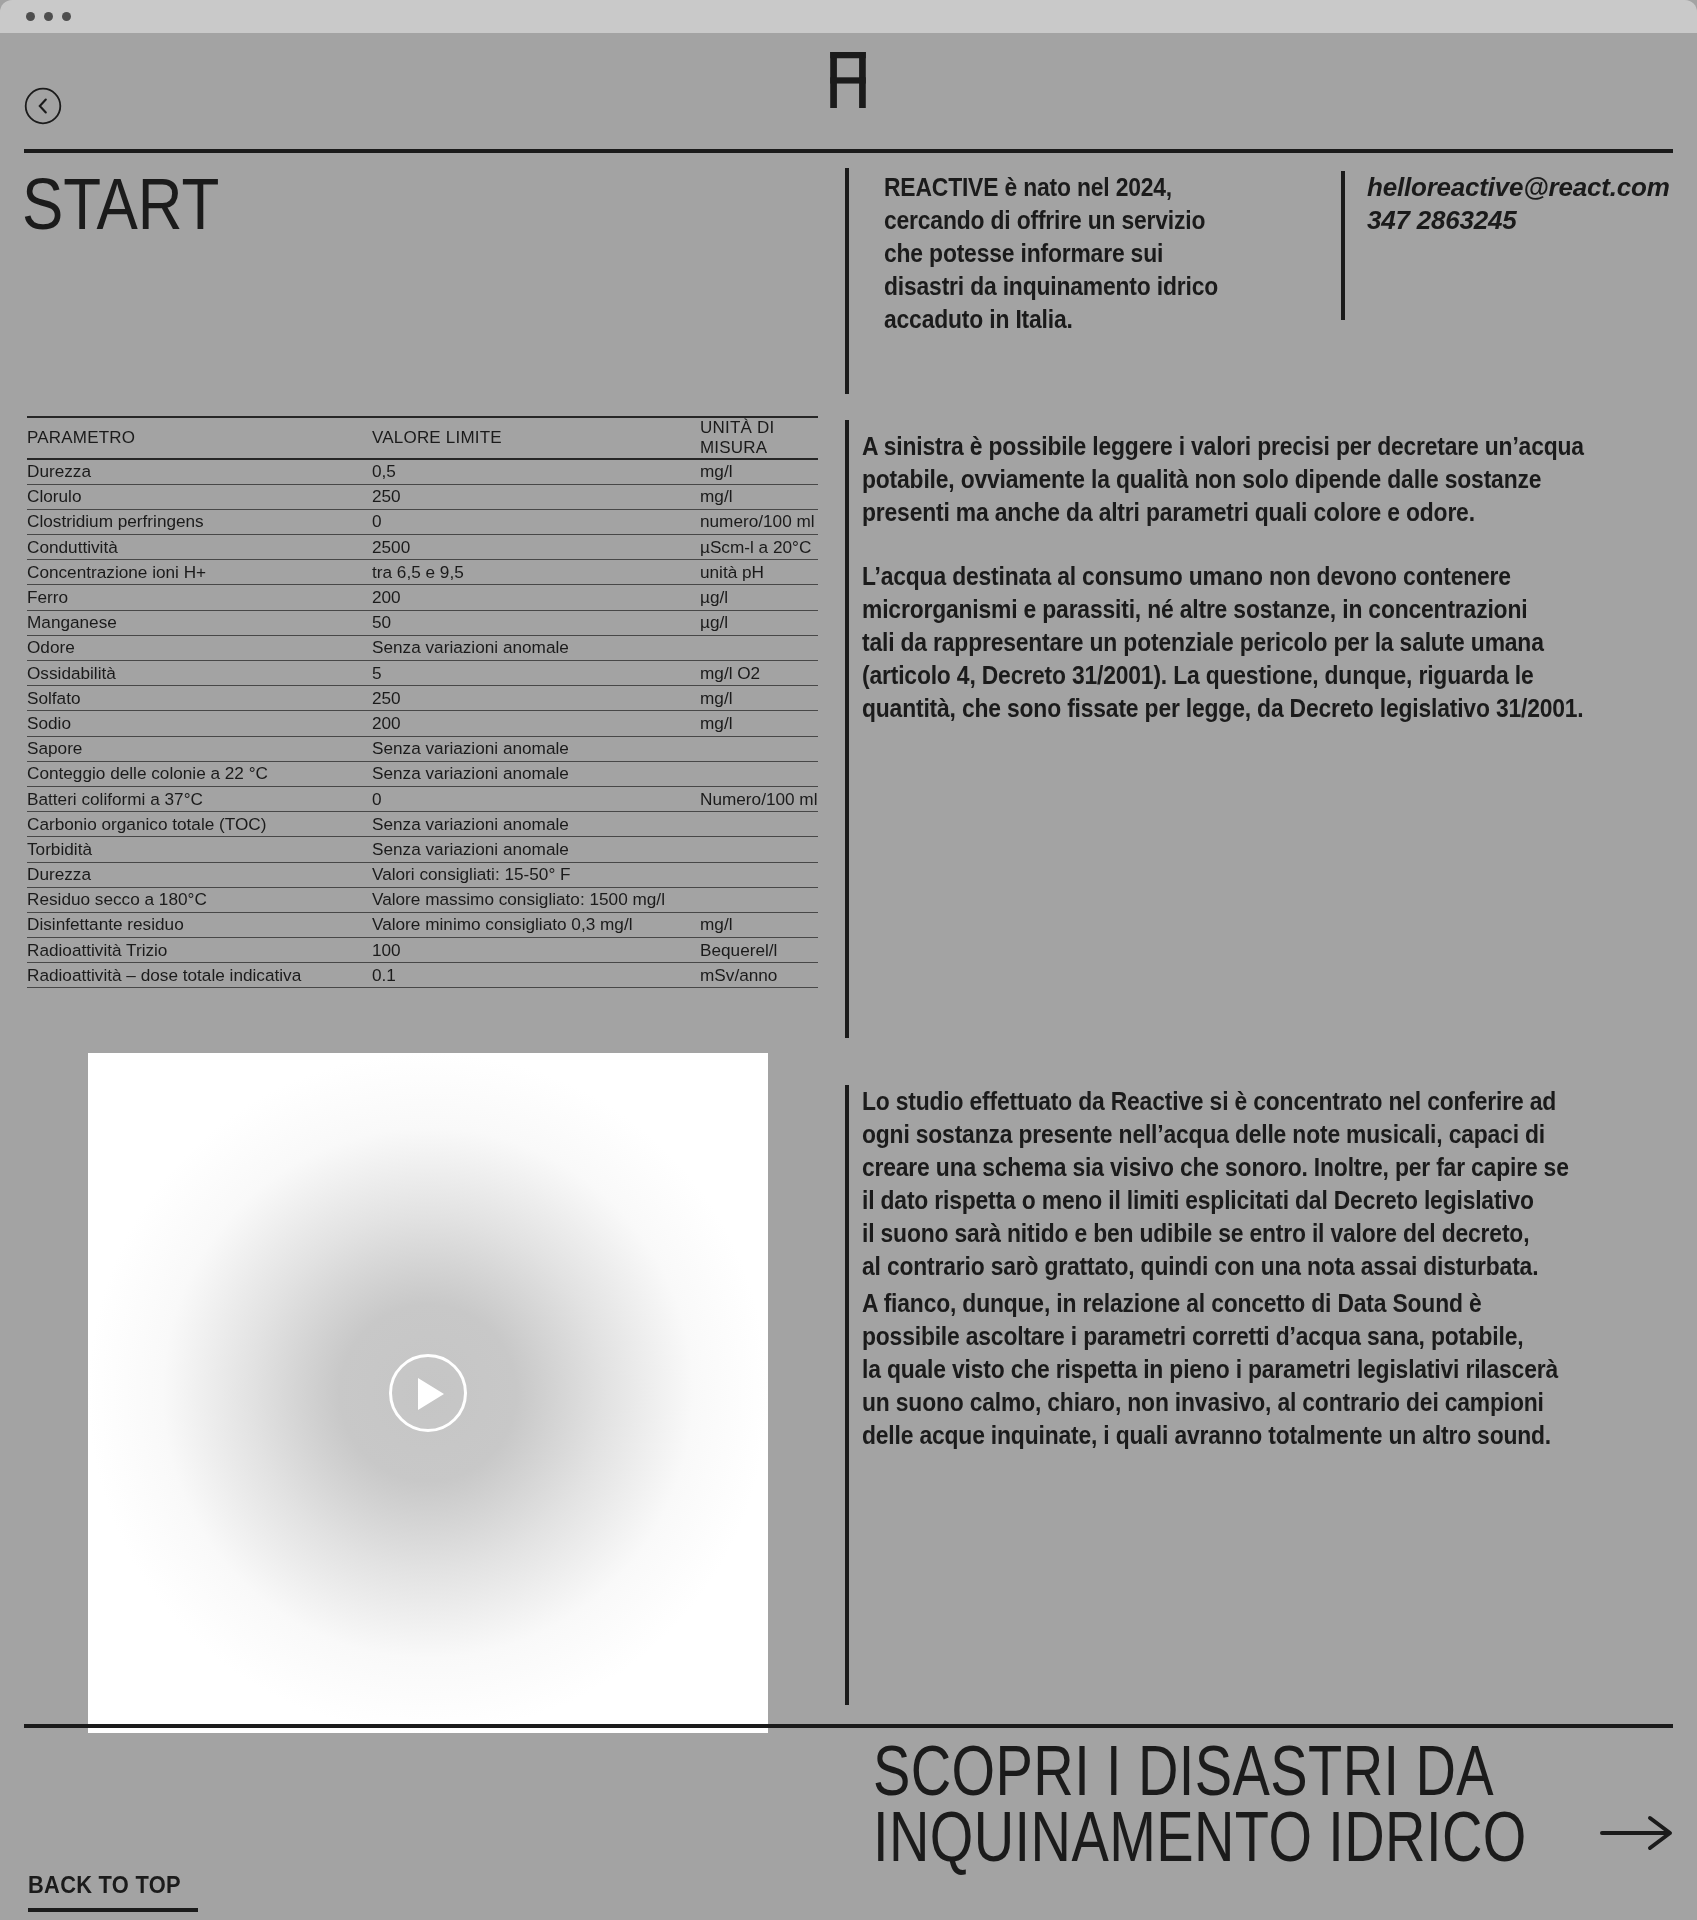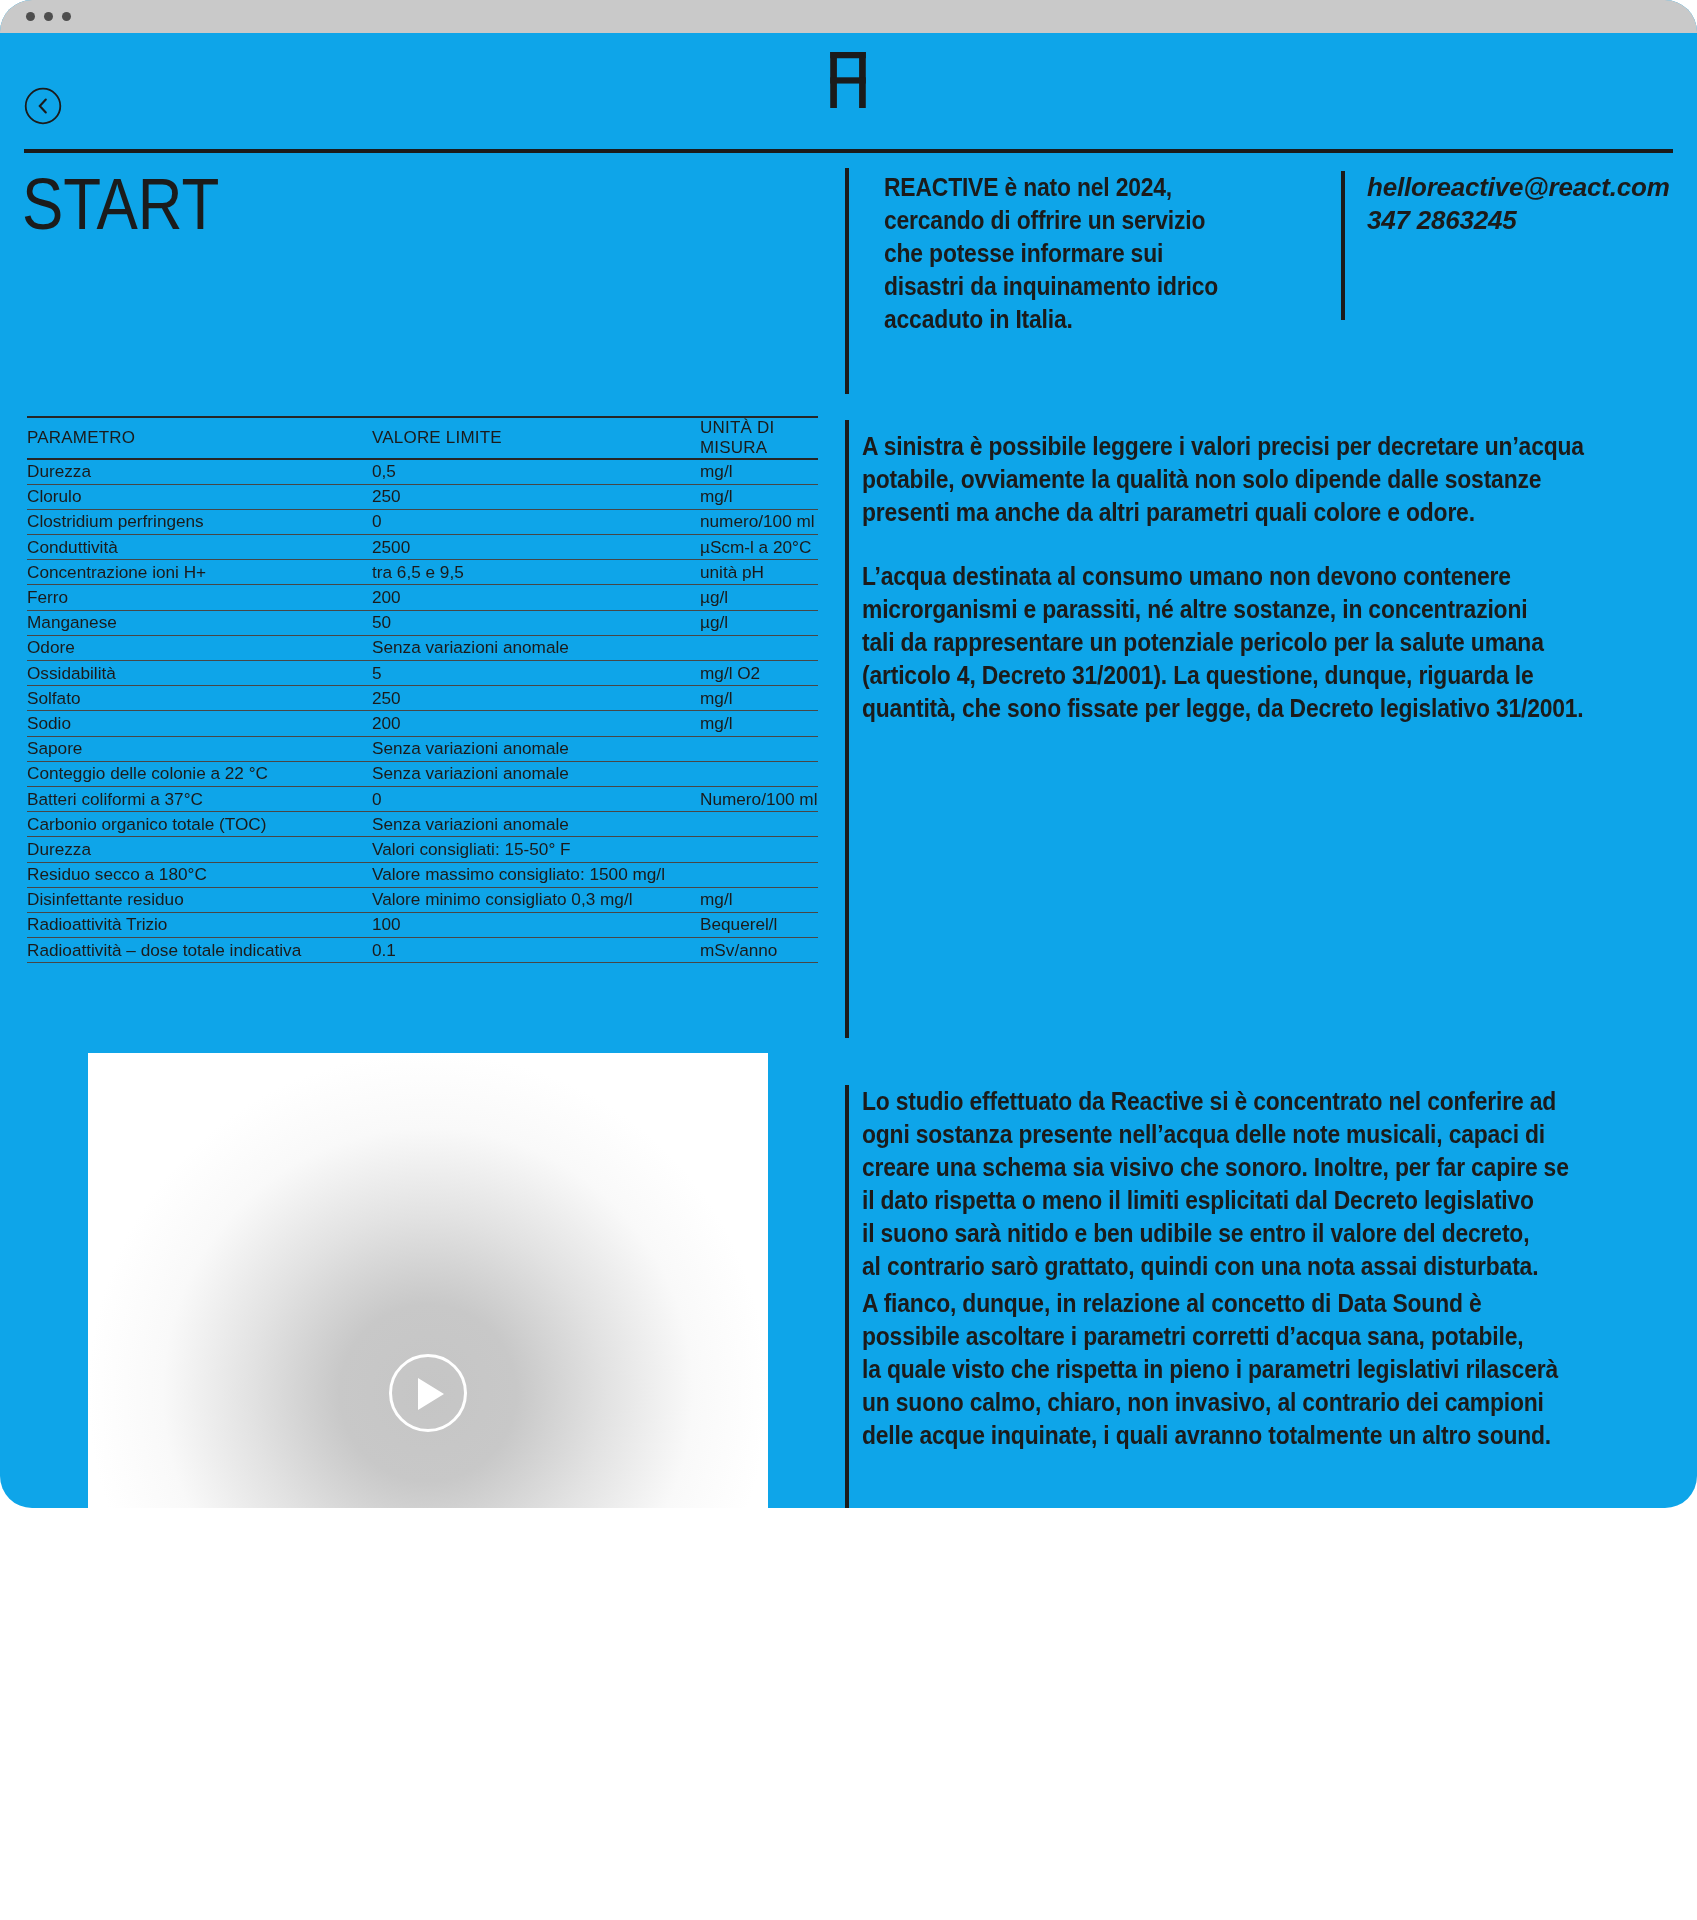--- a/index.html
+++ b/index.html
@@ -3,21 +3,21 @@
 <meta charset="utf-8">
 <style>
   :root{
     --text:#1b1b1b;
     --titlebar:#c9c9c9;
     --table_line:#474747;
   }
   *{margin:0;padding:0;box-sizing:border-box;}
   html,body{background:#ffffff;}
   body{font-family:"Liberation Sans","DejaVu Sans",sans-serif;color:var(--text);}
-  .page{position:relative;width:1697px;height:1508px;background:#0ea5e9;overflow:hidden;border-radius:32px;}
+  .page{position:relative;width:1697px;height:1920px;background:#a3a3a3;overflow:hidden;}
 
   
   .titlebar{position:absolute;left:0;top:0;width:1697px;height:33px;background:var(--titlebar);border-radius:12px 12px 0 0;}
   .dots{position:absolute;left:26px;top:12px;display:flex;gap:9px;}
   .dot{width:9px;height:9px;border-radius:50%;background:#4e4e4e;}
 
   
   .back-btn{position:absolute;left:24px;top:87px;width:38px;height:38px;cursor:pointer;}
   .logo{position:absolute;left:828px;top:52px;width:40px;height:56px;}
 
@@ -193,20 +193,25 @@
       <td>Batteri coliformi a 37°C</td>
       <td>0</td>
       <td>Numero/100 ml</td>
     </tr>
         <tr>
       <td>Carbonio organico totale (TOC)</td>
       <td>Senza variazioni anomale</td>
       <td></td>
     </tr>
         <tr>
+      <td>Torbidità</td>
+      <td>Senza variazioni anomale</td>
+      <td></td>
+    </tr>
+        <tr>
       <td>Durezza</td>
       <td>Valori consigliati: 15-50° F</td>
       <td></td>
     </tr>
         <tr>
       <td>Residuo secco a 180°C</td>
       <td>Valore massimo consigliato: 1500 mg/l</td>
       <td></td>
     </tr>
         <tr>

